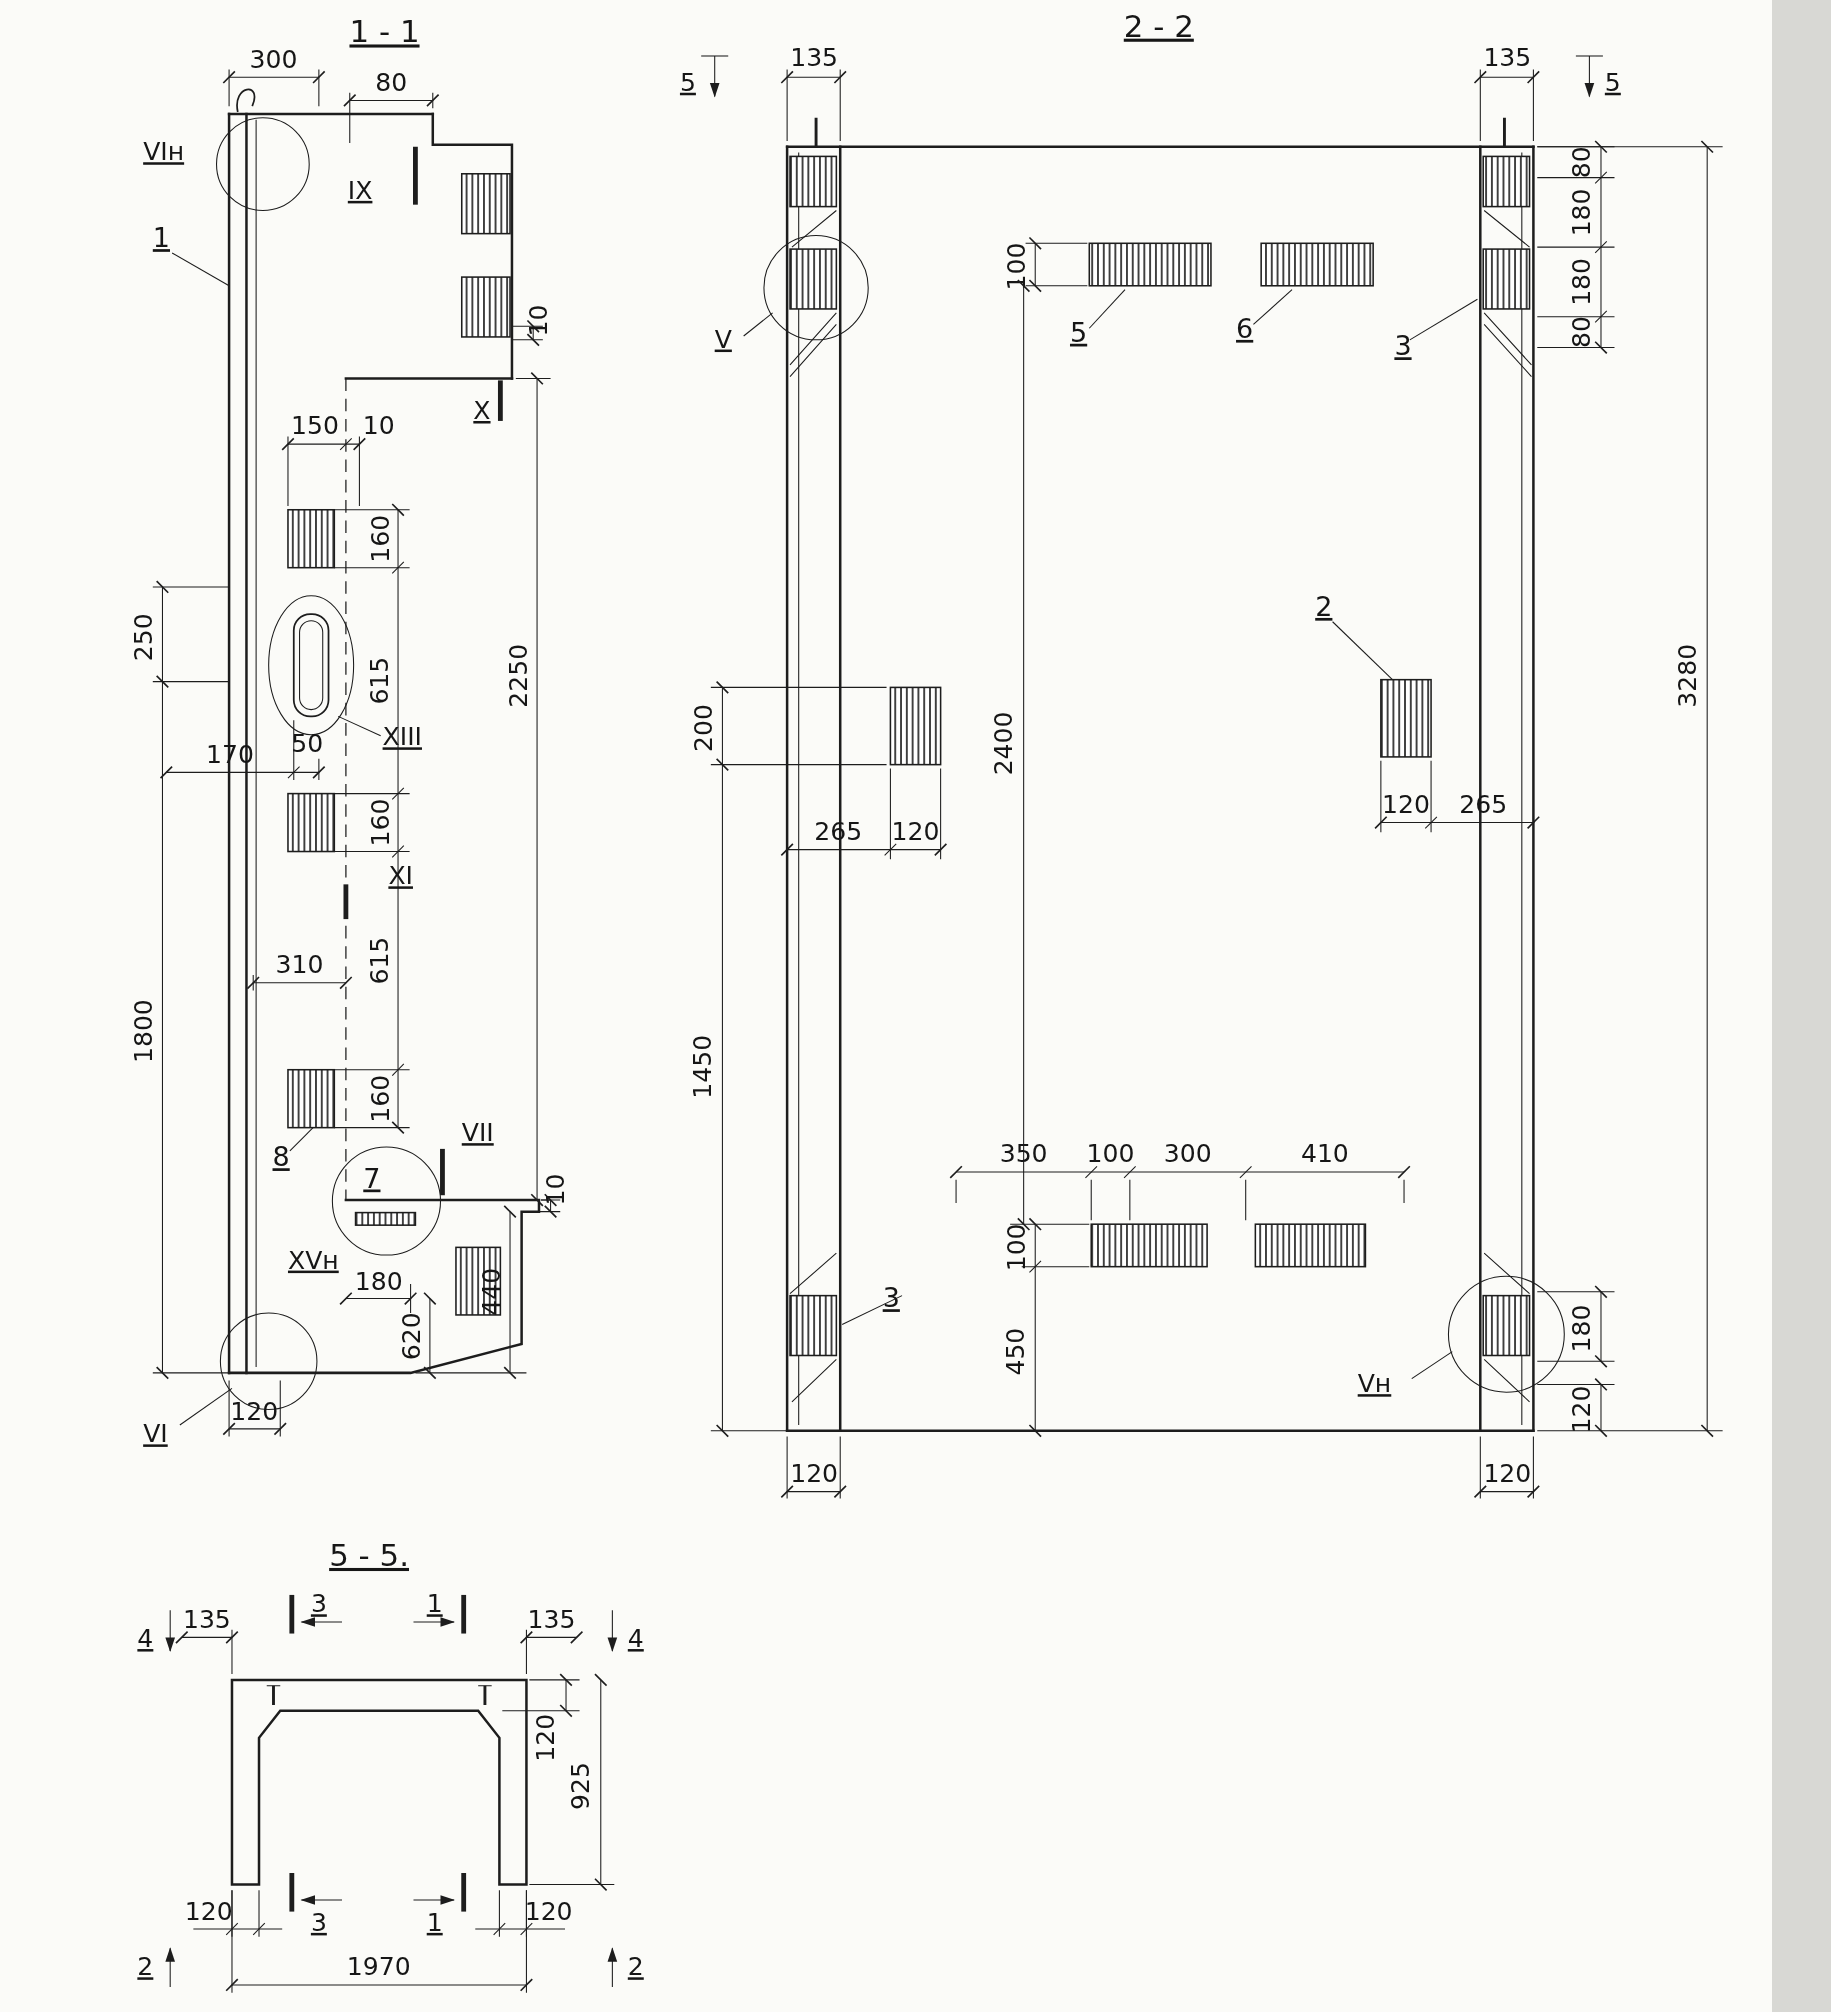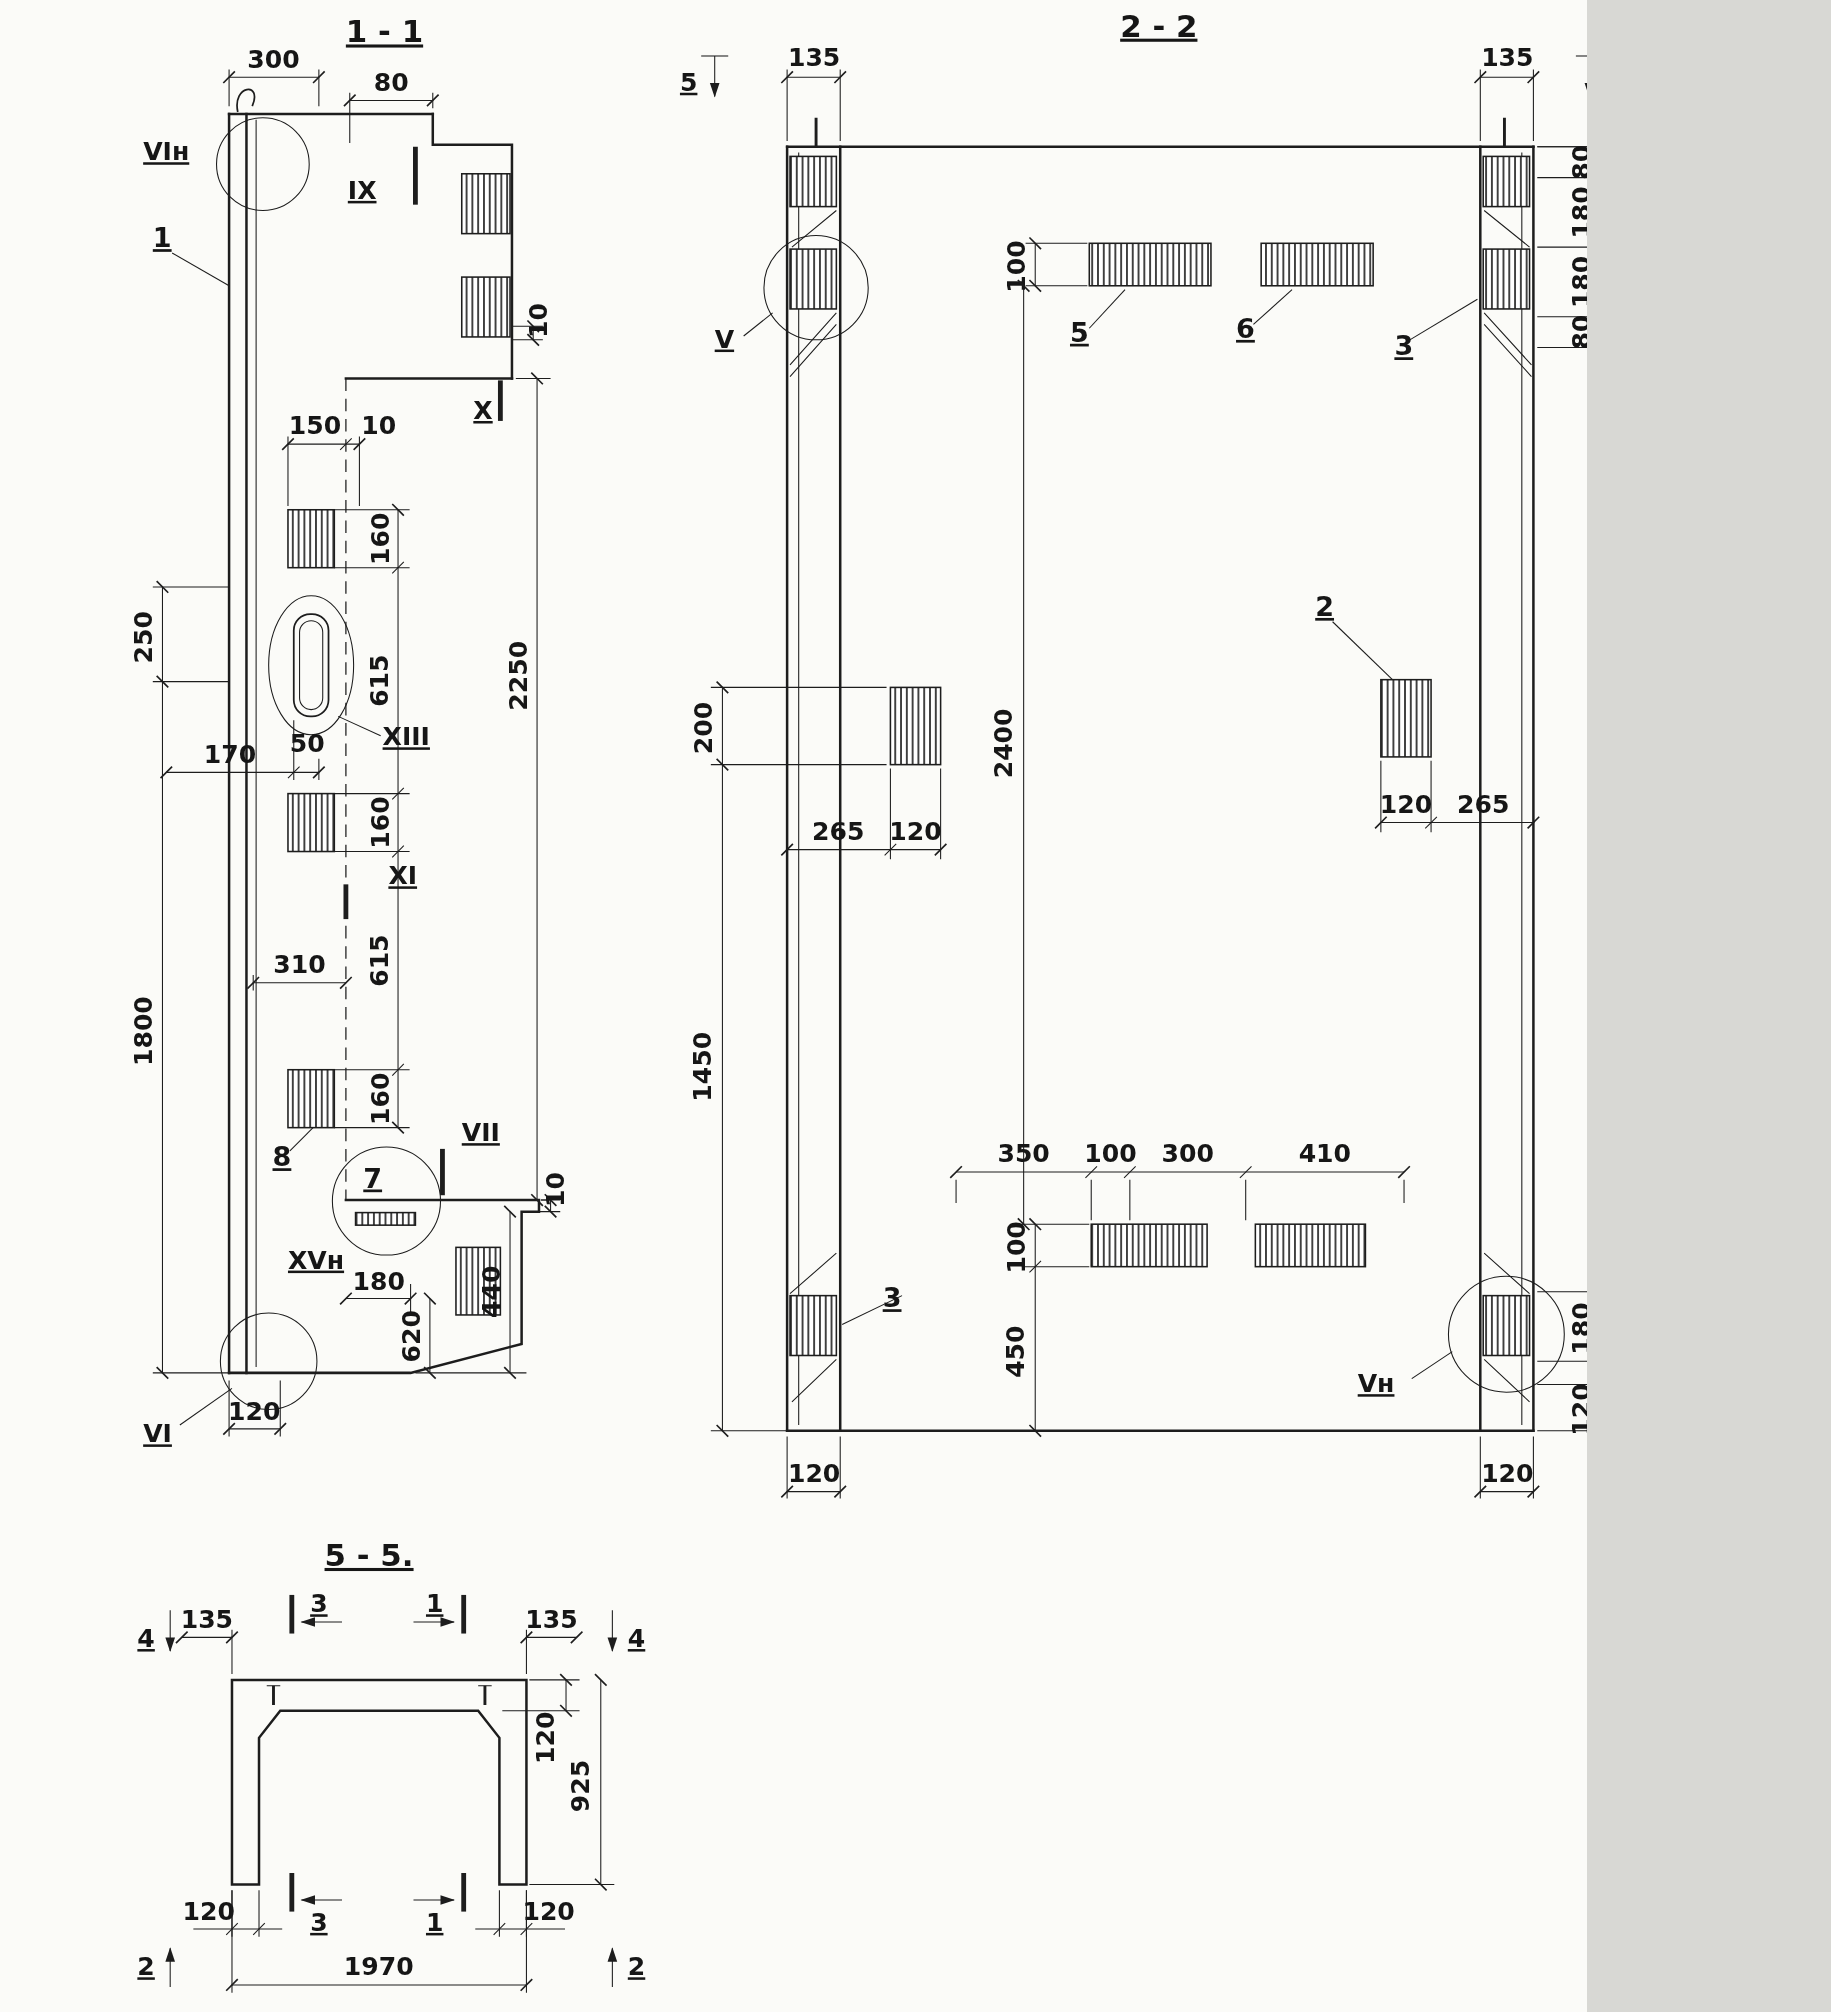--- a/index.html
+++ b/index.html
@@ -1,16 +1,16 @@
 <!DOCTYPE html>
 <html><head>
 <meta charset="utf-8">
 <style>
   html,body{margin:0;padding:0;background:#d8d8d4;}
-  .sheet{width:1587px;height:2012px;background:#fbfbf8;position:relative;overflow:hidden;font-weight:bold;}
+  .sheet{width:1772px;height:2012px;background:#fbfbf8;position:relative;overflow:hidden;}
   svg{display:block;}
   .outline{stroke:#1d1d1d;stroke-width:2.6;fill:none;stroke-linecap:square;stroke-linejoin:miter;}
   .thin{stroke:#1d1d1d;stroke-width:1.1;fill:none;}
   .thin2{stroke:#1d1d1d;stroke-width:1.8;fill:none;}
   .bar{stroke:#1d1d1d;stroke-width:3;fill:none;}
   .thick{stroke:#1d1d1d;stroke-width:5;fill:none;stroke-linecap:butt;}
   .dashed{stroke:#1d1d1d;stroke-width:1.3;fill:none;stroke-dasharray:13 8;}
   .dim{stroke:#1d1d1d;stroke-width:1.1;fill:none;}
   .plate{fill:url(#hatch);stroke:#1d1d1d;stroke-width:1.6;}
   text{font-family:"DejaVu Sans",sans-serif;font-size:26px;fill:#161616;}

